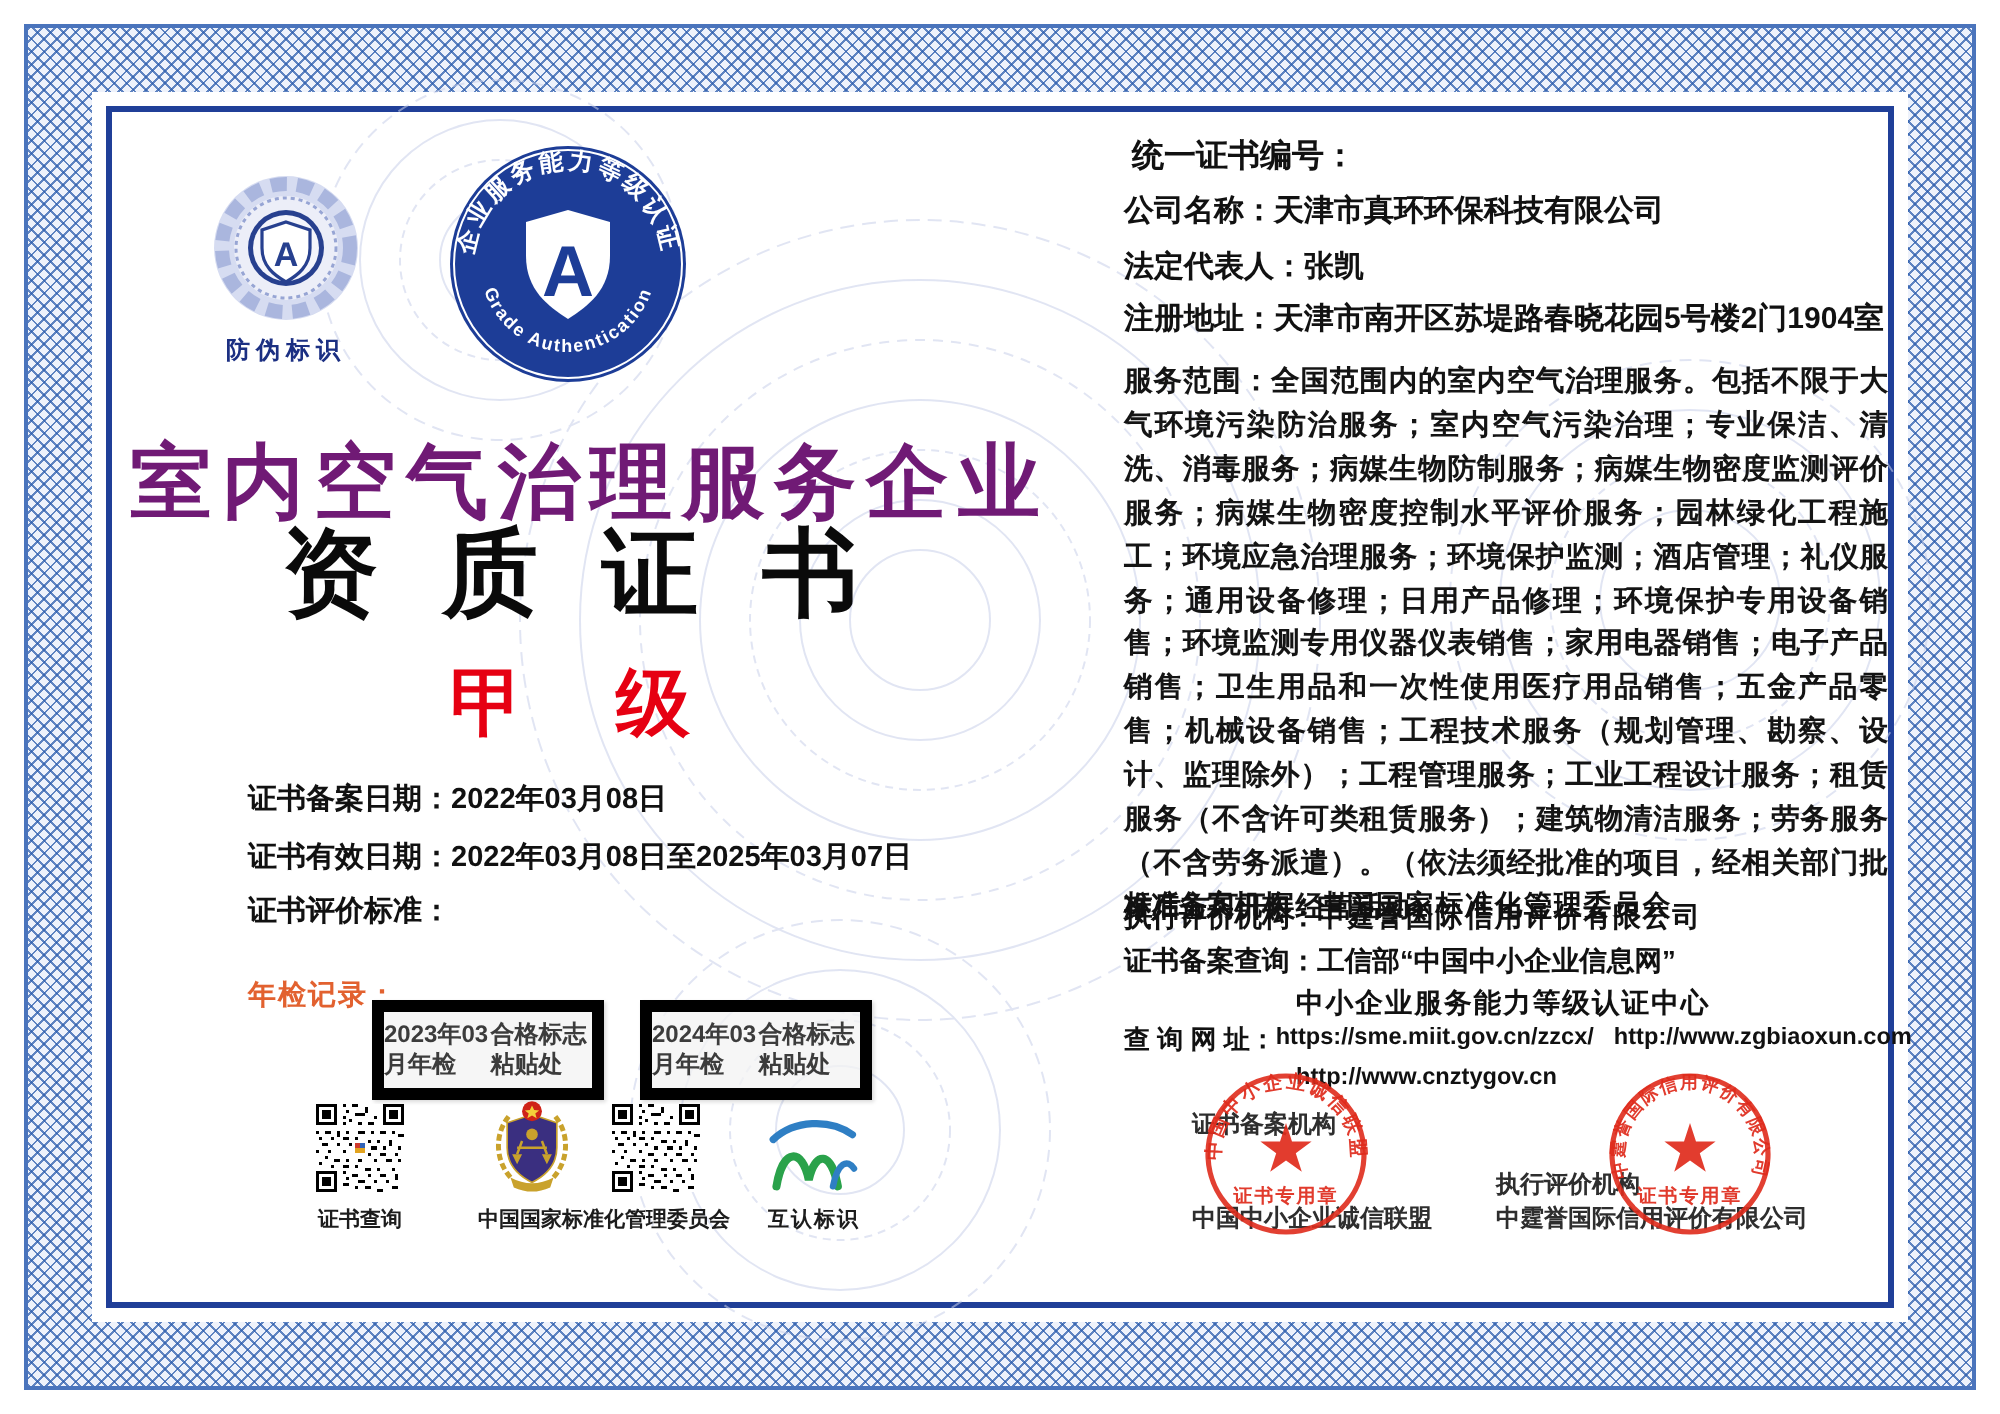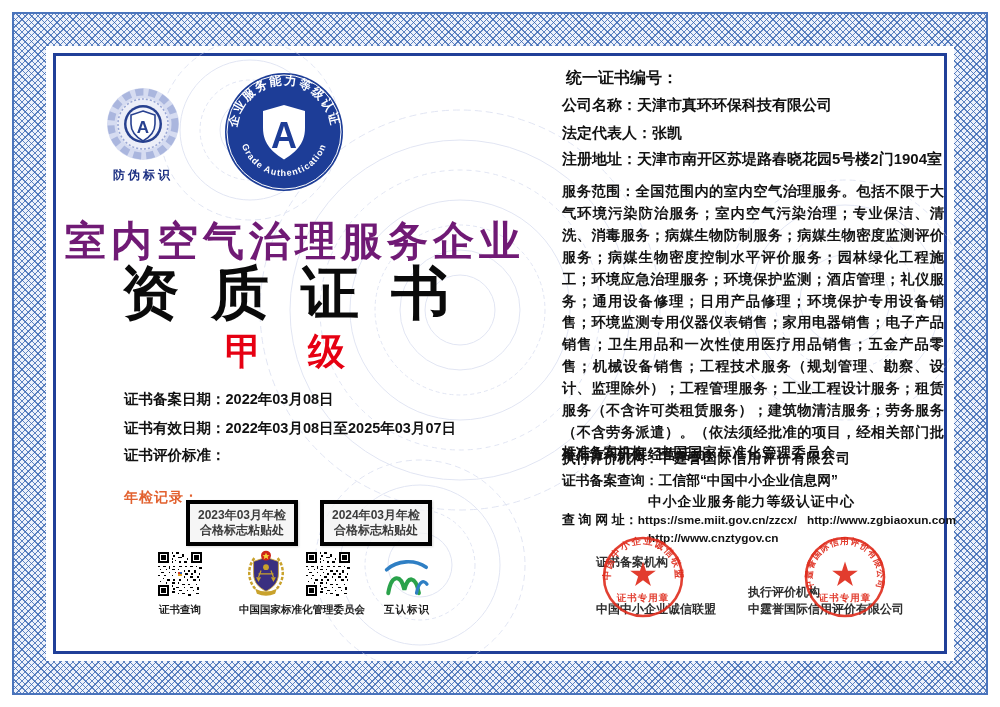--- a/index.html
+++ b/index.html
@@ -11,22 +11,22 @@
     background:
       repeating-linear-gradient(45deg, rgba(47,95,174,.75) 0 1px, rgba(255,255,255,0) 1px 4.5px),
       repeating-linear-gradient(135deg, rgba(47,95,174,.75) 0 1px, rgba(255,255,255,0) 1px 4.5px),
       #eef2fb;}
   .band-hole{position:absolute;inset:46px;background:#fff;}
   .frame{position:absolute;inset:53px;border:3px solid #203f98;}
   .wm{position:absolute;left:0;top:0;pointer-events:none;}
   .lbl{font-weight:bold;}
   .row{position:absolute;display:flex;align-items:flex-start;white-space:nowrap;}
   .center{text-align:center;}
-  .boxchk{position:absolute;width:104px;height:38px;border:4px solid #000000;background:rgba(243,243,243,.75);
-    box-shadow:1px 1px 2px rgba(0,0,0,.15);display:flex;flex-direction:column;align-items:center;justify-content:center;
+  .boxchk{position:absolute;width:104px;height:38px;border:6px solid #000000;background:rgba(243,243,243,.75);
+    box-shadow:1px 1px 2px rgba(0,0,0,.15);display:flex;flex-direction:row;align-items:center;justify-content:center;
     font-size:12px;font-weight:bold;color:#3c3c3c;line-height:15px;}
   .iconlbl{position:absolute;font-size:10.5px;font-weight:bold;color:#1c1c1c;text-align:center;}
   .sealcap{position:absolute;font-size:12px;font-weight:bold;color:#2e2e2e;white-space:nowrap;z-index:1;}
   .sealsvg{position:absolute;z-index:2;}
 </style>
 </head>
 <body>
 
 <div id="cert">
 
@@ -90,21 +90,21 @@
       <textPath href="#arcT" startOffset="50%" text-anchor="middle">企业服务能力等级认证</textPath>
     </text>
     <text font-size="9" font-weight="bold" fill="#fff" letter-spacing="1">
       <textPath href="#arcB" startOffset="50%" text-anchor="middle">Grade Authentication</textPath>
     </text>
     <path d="M61 34 L82 40 V57 C82 74 71 82 61 88.5 C51 82 40 74 40 57 V40 Z" fill="#fff"></path>
     <text x="61" y="77" text-anchor="middle" font-size="36" font-weight="bold" fill="#1d3d97">A</text>
   </svg>
 
   <div class="abs lbl center" style="left:65px;top:214px;width:460px;font-size:41px;letter-spacing:5px;color:#701a75;">室内空气治理服务企业</div>
-  <div class="abs lbl center" style="left:55px;top:255px;width:460px;font-size:58px;letter-spacing:32px;text-indent:32px;color:#0a0a0a;">资质证书</div>
+  <div class="abs lbl center" style="left:55px;top:255px;width:460px;font-size:48px;letter-spacing:32px;text-indent:32px;color:#0a0a0a;">资质证书</div>
   <div class="abs lbl center" style="left:55px;top:327px;width:460px;font-size:37px;letter-spacing:46px;text-indent:46px;color:#e60012;">甲级</div>
 
   <div class="row" style="left:124px;top:390px;font-size:14.5px;">
     <span class="lbl">证书备案日期：</span>
     <span class="lbl">2022年03月08日</span>
   </div>
   <div class="row" style="left:124px;top:419px;font-size:14.5px;">
     <span class="lbl">证书有效日期：</span>
     <span class="lbl">2022年03月08日至2025年03月07日</span>
   </div>
@@ -199,21 +199,21 @@
   </div>
   <div class="row" style="left:562px;top:450px;font-size:13.8px;">
     <span class="lbl">执行评价机构：</span>
     <span class="lbl" style="letter-spacing:1px;">中霆誉国际信用评价有限公司</span>
   </div>
   <div class="row" style="left:562px;top:472px;font-size:13.8px;">
     <span class="lbl">证书备案查询：</span>
     <span class="lbl">工信部“中国中小企业信息网”</span>
   </div>
   <div class="abs lbl" style="left:648px;top:493px;font-size:13.8px;letter-spacing:1px;">中小企业服务能力等级认证中心</div>
-  <div class="row" style="left:562px;top:511px;font-size:13px;align-items:center;">
+  <div class="row" style="left:562px;top:511px;font-size:13px;align-items:flex-start;">
     <span class="lbl">查 询 网 址：</span>
     <span class="lbl" style="font-size:11.8px;">https://sme.miit.gov.cn/zzcx/</span>
     <span style="width:10px;"></span>
     <span class="lbl" style="font-size:11.8px;">http://www.zgbiaoxun.com</span>
   </div>
   <div class="abs lbl" style="left:648px;top:531px;font-size:11.8px;">http://www.cnztygov.cn</div>
 
   <div class="sealcap" style="left:596px;top:554px;">证书备案机构</div>
   <div class="sealcap" style="left:596px;top:601px;">中国中小企业诚信联盟</div>
   <div class="sealcap" style="left:748px;top:584px;">执行评价机构</div>

